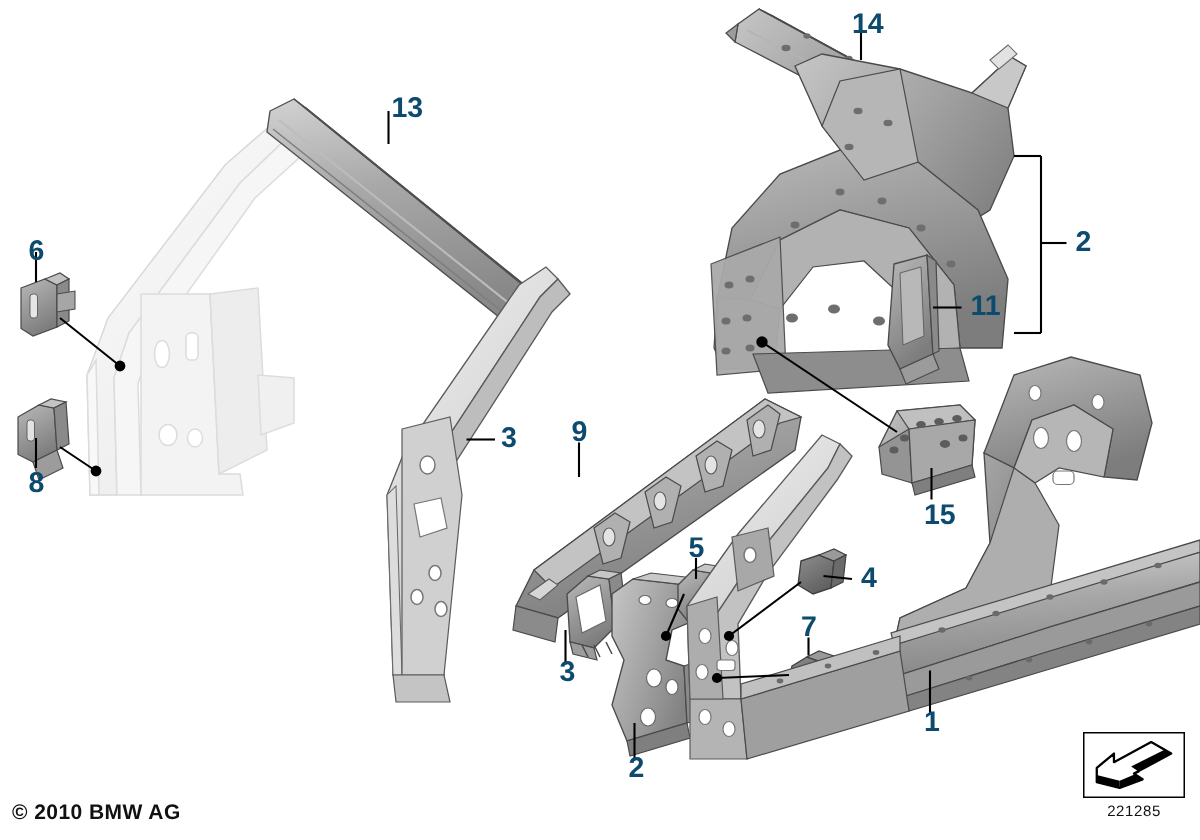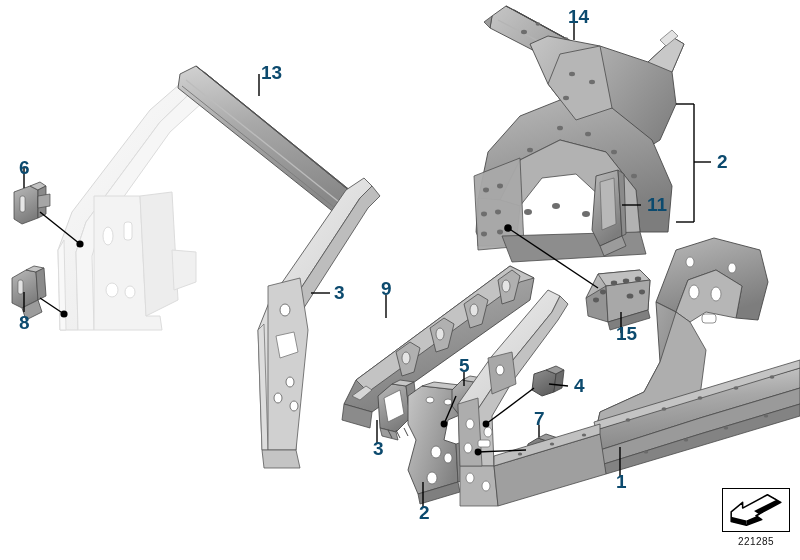--- a/index.html
+++ b/index.html
@@ -365,22 +365,23 @@
   <div class="callout" style="left:459px;top:356px;">5</div>
   <div class="callout" style="left:19px;top:158px;">6</div>
   <div class="callout" style="left:534px;top:409px;">7</div>
   <div class="callout" style="left:19px;top:313px;">8</div>
   <div class="callout" style="left:381px;top:279px;">9</div>
   <div class="callout" style="left:717px;top:152px;">2</div>
   <div class="callout" style="left:647px;top:195px;">11</div>
   <div class="callout" style="left:334px;top:283px;">3</div>
   <div class="callout" style="left:261px;top:63px;">13</div>
   <div class="callout" style="left:568px;top:7px;">14</div>
-  <div class="callout" style="left:616px;top:324px;">15</div>
-
+  <div class="callout" style="left:616px;top:334px;">15</div>
+
+  <div class="copyright">© 2010 BMW AG</div>
 
   <div class="iconbox">
     <svg viewBox="0 0 68 44" preserveAspectRatio="xMidYMid meet">
       <path d="M8 24 L20 14 L20 20 L46 6 L60 14 L34 28 L40 32 L24 38 L8 34 Z" fill="#ffffff" stroke="#000000" stroke-width="1.6" stroke-linejoin="round"></path>
       <path d="M46 6 L60 14 L34 28 L40 32 L24 38 L24 33 L38 27 L32 23 L56 11 Z" fill="#000000"></path>
       <path d="M8 34 L24 38 L24 33 L8 29 Z" fill="#000000"></path>
     </svg>
   </div>
   <div class="partno">221285</div>
 

